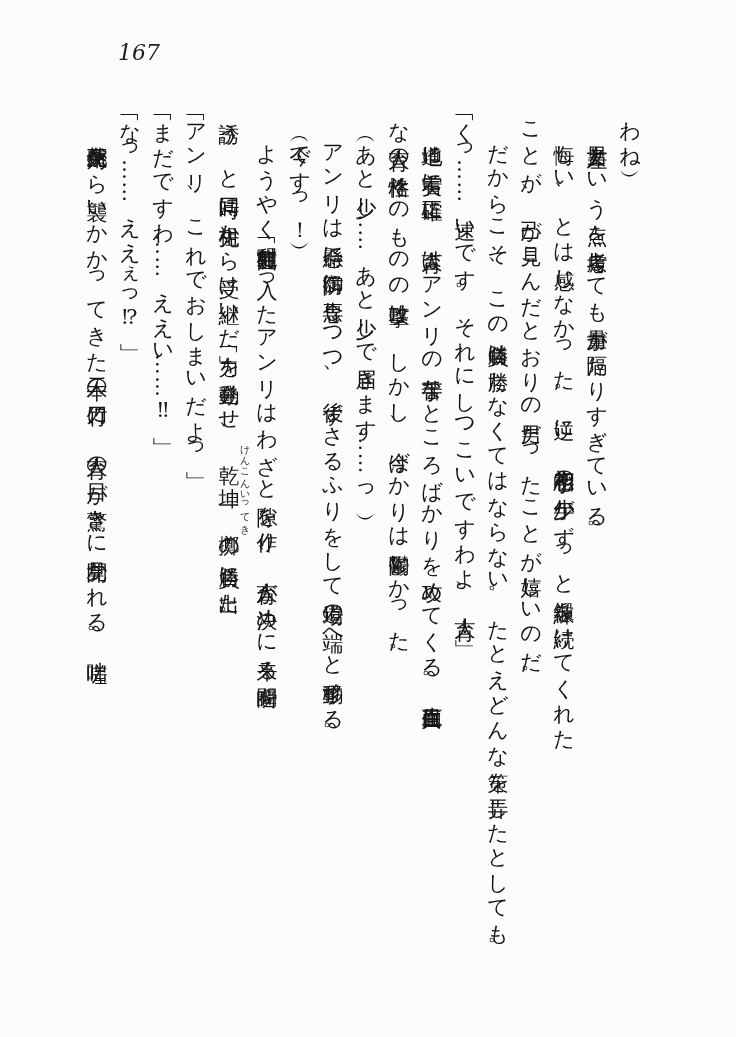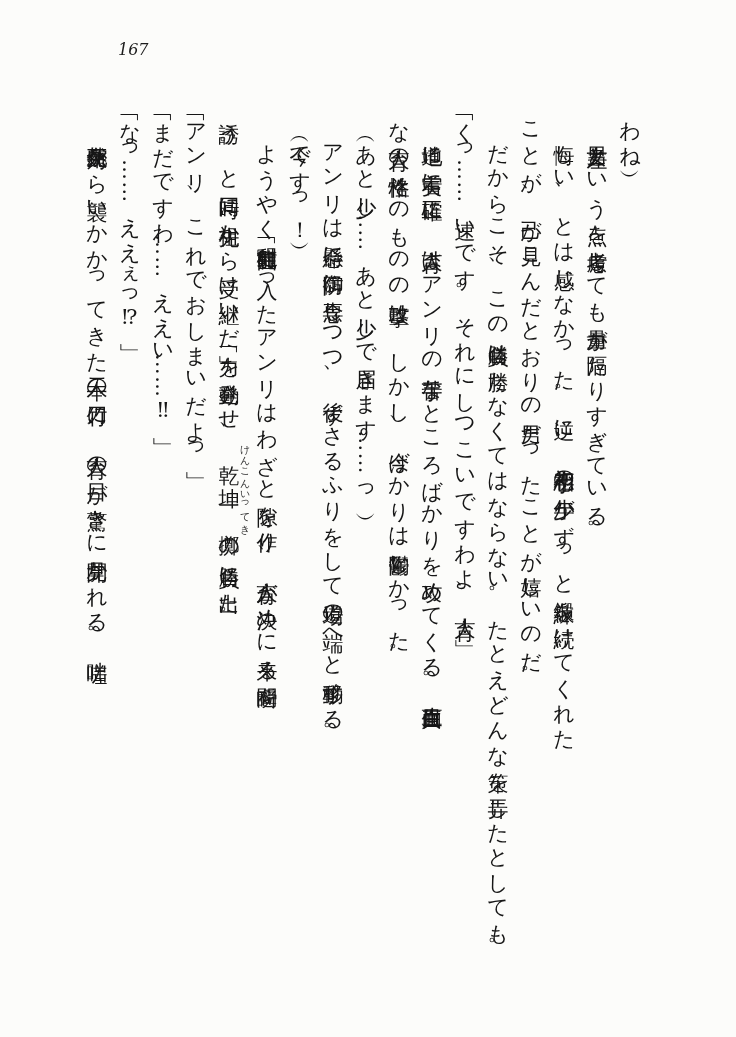--- a/index.html
+++ b/index.html
@@ -11,21 +11,21 @@
     height: 1037px;
     position: relative;
     background: #fcfcfa;
     overflow: hidden;
     font-family: "DejaVu Serif", "Liberation Serif", serif;
   }
   .page-number {
     position: absolute;
     top: 40px;
     left: 118px;
-    font-size: 16px;
+    font-size: 22px;
     font-style: italic;
     color: #1c1c1c;
     font-family: "DejaVu Serif", "Liberation Serif", serif;
   }
   .text-block {
     position: absolute;
     top: 107px;
     right: 90px;
     height: 878px;
     writing-mode: vertical-rl;

